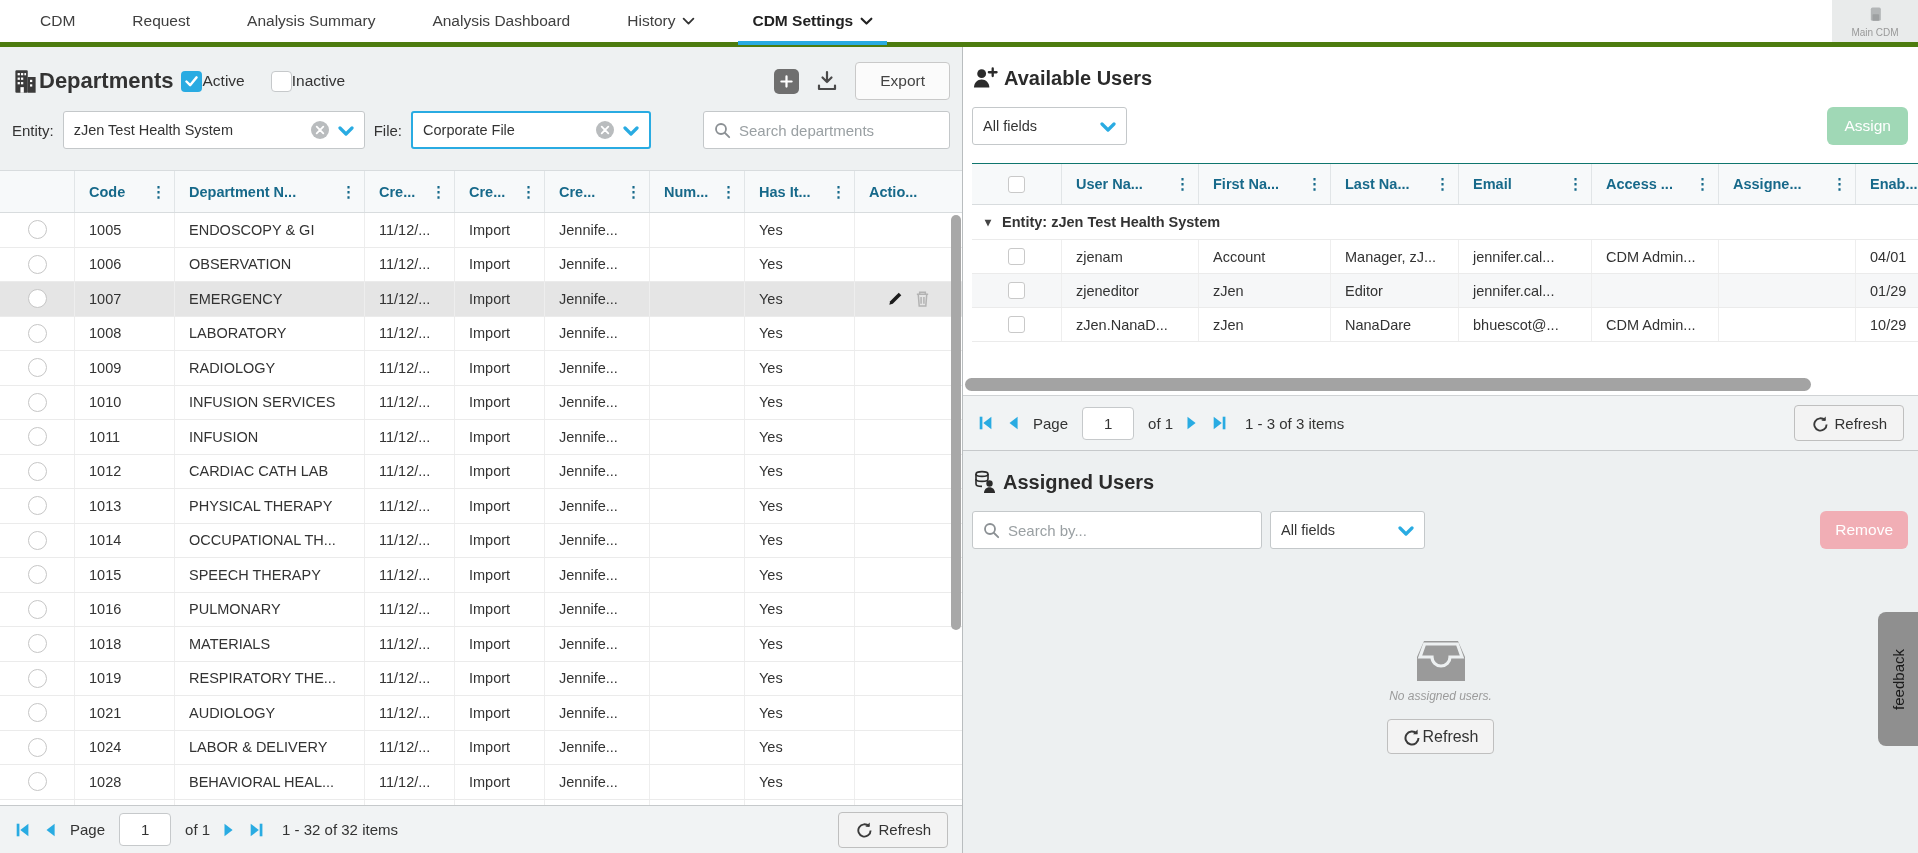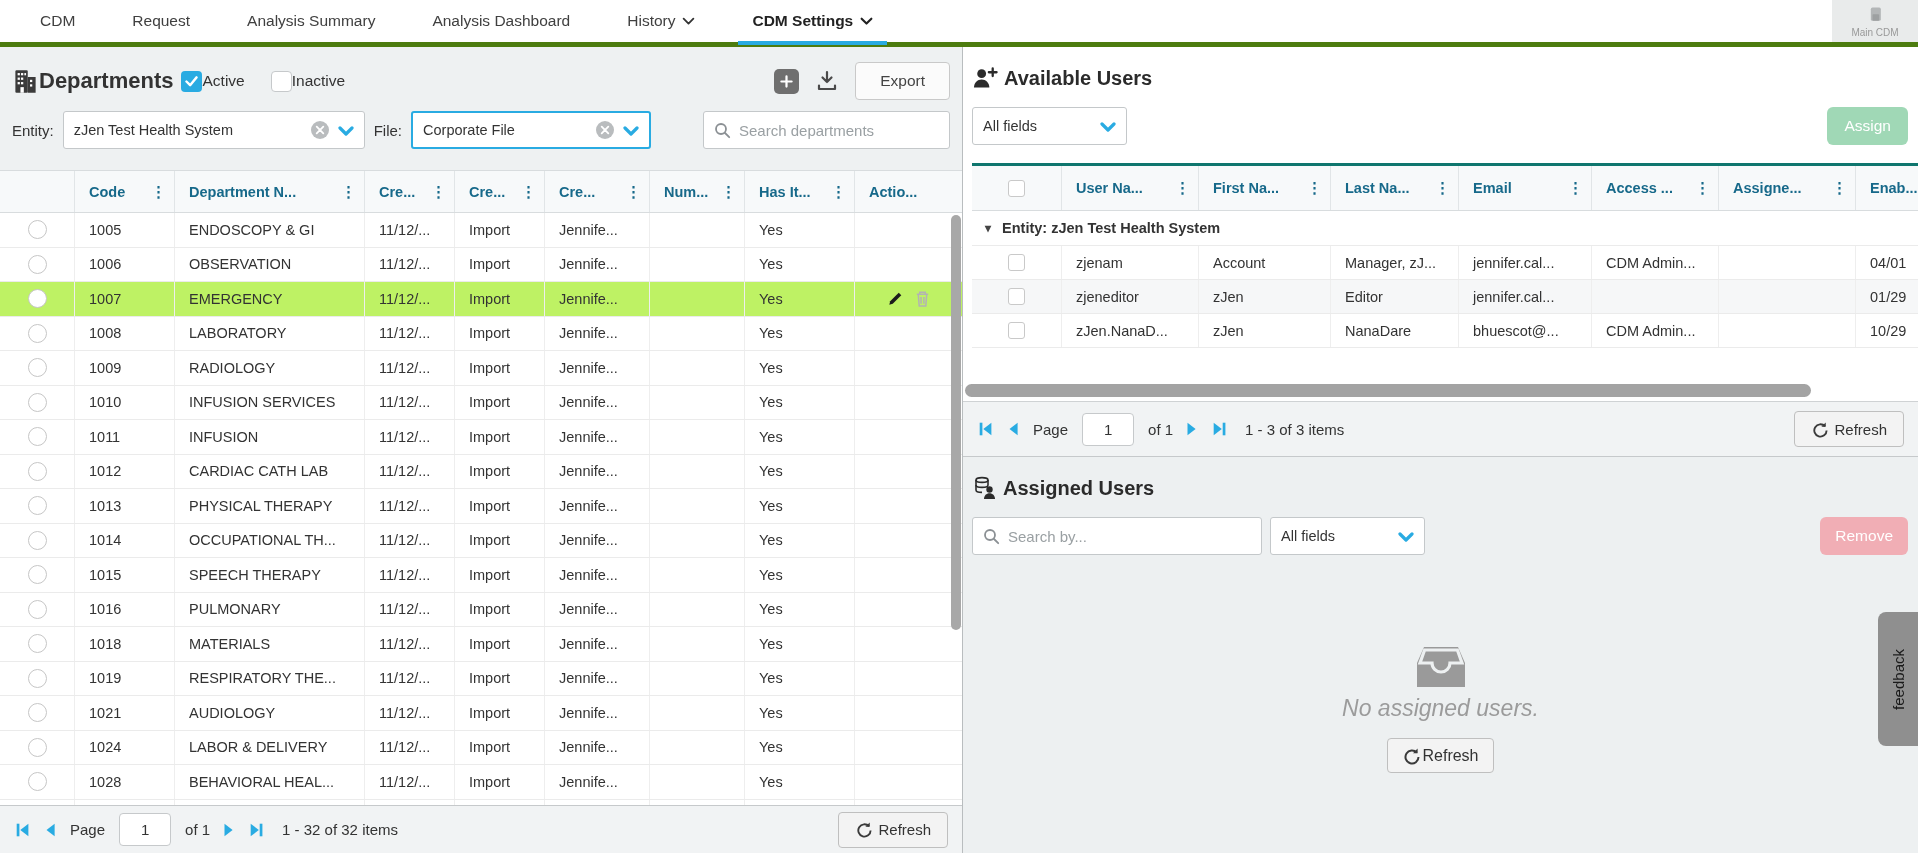--- a/index.html
+++ b/index.html
@@ -44,21 +44,21 @@
   .dept-search { width:247px; margin-left:auto; }
 
   
   .dept-grid { display:grid; grid-template-columns:75px 100px 190px 90px 90px 105px 95px 110px minmax(0,1fr); }
   .thead { height:43px; background:#f7f9fa; border-top:1px solid #d8dcde; border-bottom:1px solid #d8dcde; }
   .th { display:flex; align-items:center; justify-content:space-between; padding:0 8px 0 14px; color:#17698a; font-weight:bold; font-size:14.5px; border-right:1px solid #e1e5e7; overflow:hidden; white-space:nowrap; cursor:pointer; }
   .th:last-child { border-right:none; }
   .dots { color:#17698a; font-size:15px; font-weight:bold; cursor:pointer; padding-left:6px; }
   .tbody { position:relative; flex:1; overflow:hidden; background:#fff; }
   .dept-row { height:34.5px; border-bottom:1px solid #ebebeb; cursor:pointer; }
-  .dept-row.selected { background:#bef264; }
+  .dept-row.selected { background:#e5e5e5; }
   .td { display:flex; align-items:center; padding:0 8px 0 14px; font-size:14.5px; color:#333; border-right:1px solid #eeeeee; overflow:hidden; white-space:nowrap; }
   .td:last-child { border-right:none; }
   .td.center { justify-content:center; padding:0; }
   .radio { width:19px; height:19px; border:1px solid #c6c6c6; border-radius:50%; background:#fff; }
   .row-actions { display:none; gap:9px; align-items:center; }
   .dept-row.selected .row-actions { display:flex; }
   .vscroll { position:absolute; right:1px; top:2px; width:10px; height:415px; background:#a8a8a8; border-radius:5px; cursor:pointer; }
 
   .pager { height:48px; background:#f1f3f4; border-top:1px solid #c6c9cb; display:flex; align-items:center; padding:0 14px; gap:10px; font-size:15px; color:#333; }
   .pg-ic { display:flex; align-items:center; cursor:pointer; }
@@ -71,34 +71,34 @@
   .sec-title-row { display:flex; align-items:center; gap:6px; padding:12px 10px 0 10px; height:50px; }
   .sec-title { font-size:20px; font-weight:bold; color:#2b2b2b; }
   .user-search-row { display:flex; align-items:center; gap:8px; padding:6px 10px 0 9px; height:52px; }
   .user-search { width:290px; }
   .fields-dd { width:155px; }
   .assign-btn { margin-left:auto; height:38px; padding:0 17px; background:#a0d8b6; color:#fff; border:none; border-radius:6px; font-size:15.5px; cursor:pointer; font-family:inherit; }
   .remove-btn { margin-left:auto; height:38px; padding:0 15px; background:#f1aeb5; color:#fff; border:none; border-radius:6px; font-size:15.5px; cursor:pointer; font-family:inherit; }
 
   .user-table { margin:14px 0 0 9px; }
   .user-grid { display:grid; grid-template-columns:90px 137px 132px 128px 133px 127px 137px minmax(0,1fr); }
-  .uthead { height:48px; background:#f7f9fa; border-top:3px solid #0f766e; border-bottom:1px solid #d8dcde; }
+  .uthead { height:42px; background:#f7f9fa; border-top:1px solid #0f766e; border-bottom:1px solid #d8dcde; }
   .group-row { height:35px; display:flex; align-items:center; gap:11px; padding-left:13px; font-weight:bold; font-size:14.5px; color:#333; border-bottom:1px solid #ebebeb; }
   .caret { color:#444; font-size:12px; }
   .user-row { height:34px; border-bottom:1px solid #ebebeb; cursor:pointer; }
   .user-row:nth-child(even) { background:#f6f7f8; }
   .checkbox-sm { width:17px; height:17px; border:1px solid #c9c9c9; border-radius:3px; background:#fff; }
   .avail-spacer { height:36px; }
   .hscroll-track { height:13px; margin:0 2px; position:relative; }
   .hscroll-thumb { position:absolute; left:0; top:0; height:13px; width:89%; background:#a3a3a3; border-radius:7px; cursor:pointer; }
   .avail-pager { height:56px; background:#f1f3f4; border-top:1px solid #cfd2d4; border-bottom:1px solid #c6c9cb; display:flex; align-items:center; padding:0 14px; gap:10px; font-size:15px; color:#333; margin-top:4px; }
 
   .assigned-sec { flex:1; background:#edf0f1; display:flex; flex-direction:column; }
   .empty-state { display:flex; flex-direction:column; align-items:center; margin-top:86px; }
-  .empty-text { font-size:23px; font-style:italic; color:#9b9b9b; margin-top:6px; }
+  .empty-text { font-size:12px; font-style:italic; color:#9b9b9b; margin-top:6px; }
   .empty-refresh { margin-top:16px; height:35px; padding:0 14px; background:#f3f3f3; border:1px solid #bfbfbf; border-radius:4px; font-size:16px; color:#333; display:flex; align-items:center; gap:2px; cursor:pointer; font-family:inherit; }
 
   .feedback-tab { position:absolute; right:0; top:612px; width:40px; height:134px; background:#8f8f8f; border-radius:8px 0 0 8px; display:flex; align-items:center; justify-content:center; cursor:pointer; }
   .feedback-text { writing-mode:vertical-rl; transform:rotate(180deg); color:#1a1a1a; font-size:15px; }
 </style>
 </head>
 <body>
 
 <svg width="0" height="0" style="position:absolute">
   <defs>

